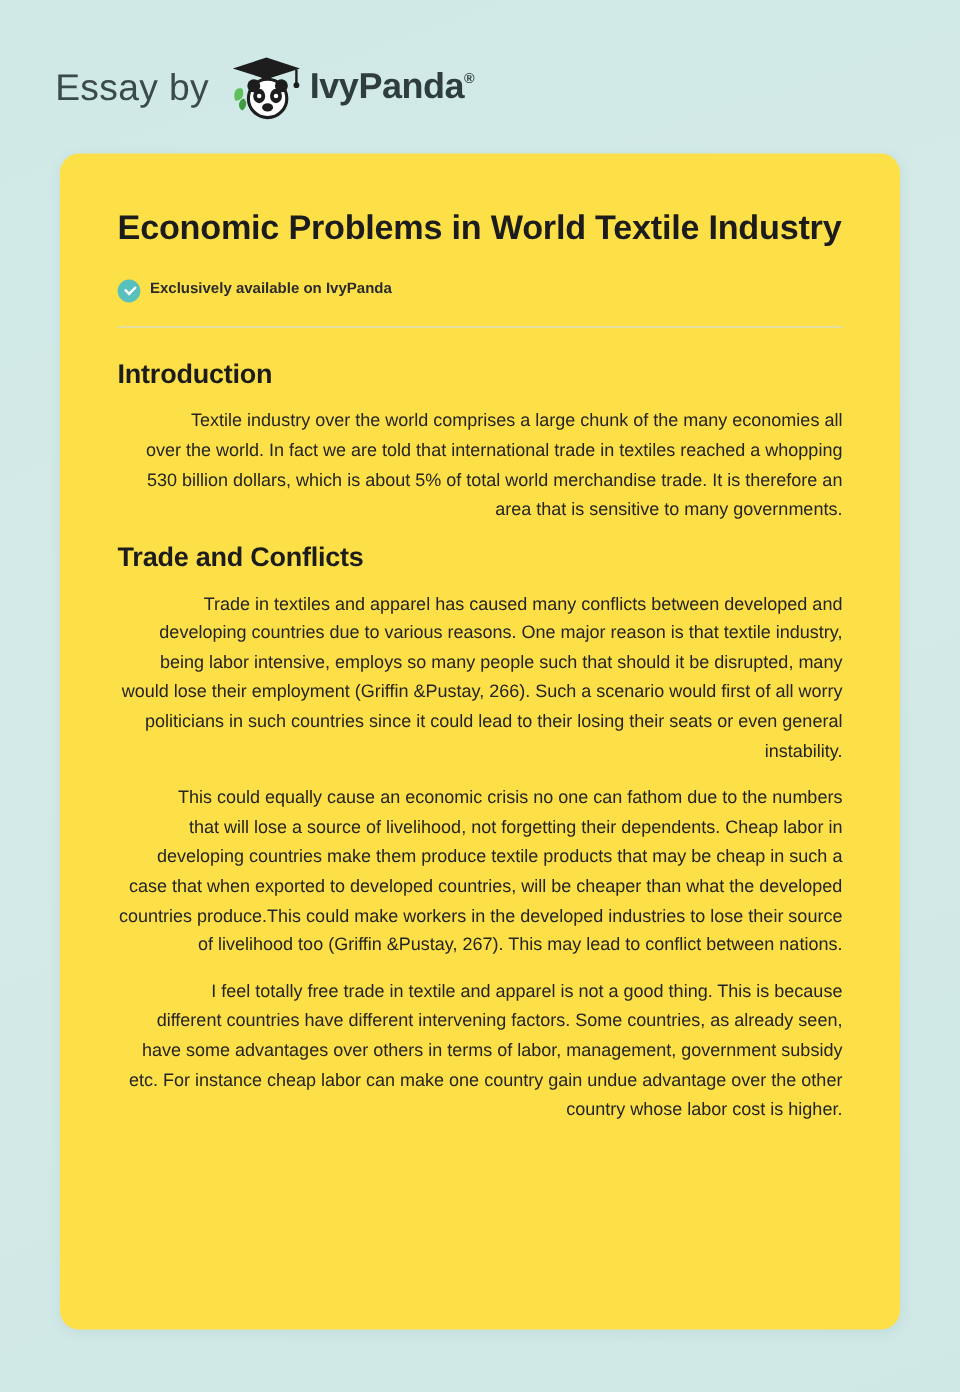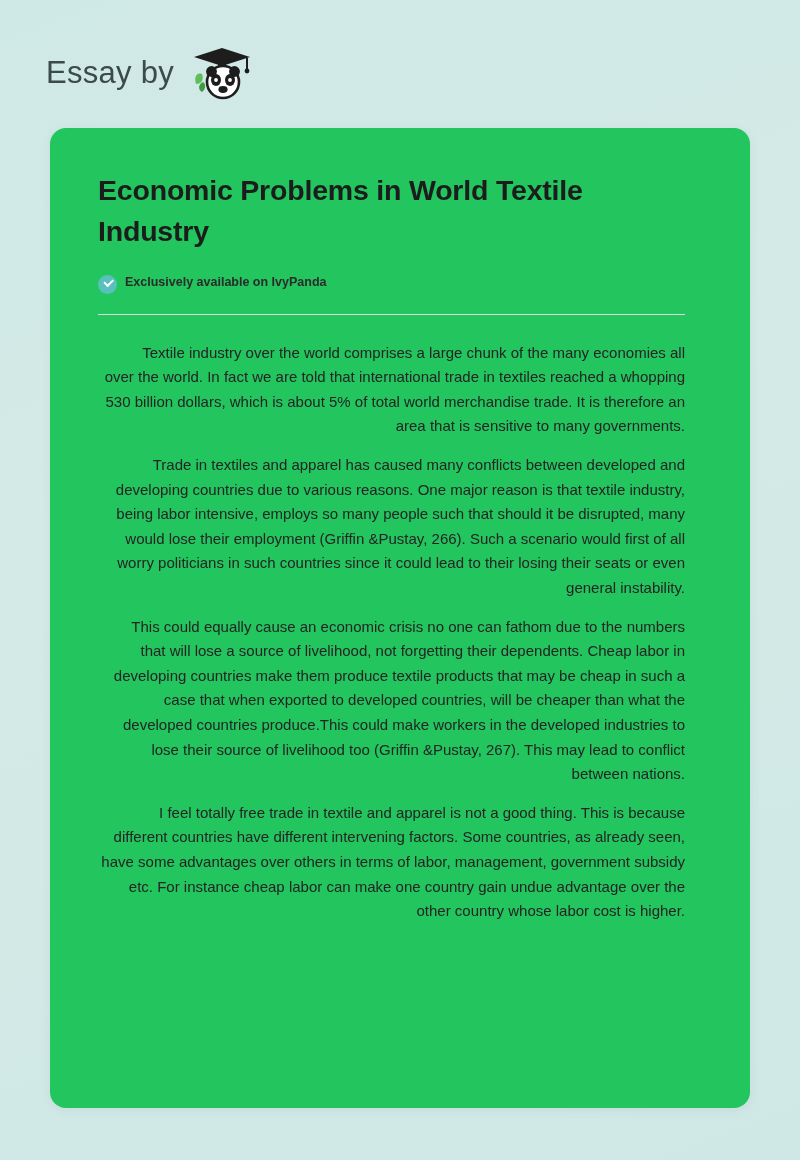--- a/index.html
+++ b/index.html
@@ -55,24 +55,24 @@
   }
   .brand-word sup {
     font-size: 12px;
     font-weight: bold;
     vertical-align: super;
     position: relative;
     top: -2px;
   }
   
   .card {
-    background: #22c55e;
+    background: #fde047;
     margin: 20px 50px 44px 50px;
     border-radius: 16px;
-    padding: 42px 65px 34px 48px;
+    padding: 42px 48px 34px 48px;
     box-shadow: 0 2px 10px rgba(90,120,120,0.10);
     min-height: 980px;
   }
   h1.doc-title {
     font-size: 28.5px;
     line-height: 1.45;
     font-weight: bold;
     color: #1c1c1c;
     margin: 0 0 22px 0;
     letter-spacing: -0.2px;
@@ -150,38 +150,43 @@
           <circle cx="33" cy="38" r="16" fill="#ffffff" stroke="#1d1d1d" stroke-width="2.6"></circle>
           <circle cx="21.5" cy="27.5" r="5.4" fill="#1d1d1d"></circle>
           <circle cx="44.5" cy="27.5" r="5.4" fill="#1d1d1d"></circle>
           <ellipse cx="26" cy="36" rx="5" ry="6" fill="#1d1d1d"></ellipse>
           <ellipse cx="40" cy="36" rx="5" ry="6" fill="#1d1d1d"></ellipse>
           <circle cx="26" cy="36" r="1.9" fill="#ffffff"></circle>
           <circle cx="40" cy="36" r="1.9" fill="#ffffff"></circle>
           <ellipse cx="33" cy="45.5" rx="4.6" ry="3.4" fill="#1d1d1d"></ellipse>
         </svg>
       </span>
+      <span class="brand-word">
+        <span>IvyPanda</span><sup>®</sup>
+      </span>
     </span>
   </div>
 
   <div class="card">
     <h1 class="doc-title">Economic Problems in World Textile Industry</h1>
 
     <div class="exclusive">
       <span class="check-badge"></span>
       <span class="exclusive-text">Exclusively available on IvyPanda</span>
     </div>
 
     <hr class="divider">
 
     <section>
+      <h2 class="section-head">Introduction</h2>
       <p class="para">Textile industry over the world comprises a large chunk of the many economies all over the world. In fact we are told that international trade in textiles reached a whopping 530 billion dollars, which is about 5% of total world merchandise trade. It is therefore an area that is sensitive to many governments.</p>
     </section>
 
     <section>
+      <h2 class="section-head">Trade and Conflicts</h2>
       <p class="para">Trade in textiles and apparel has caused many conflicts between developed and developing countries due to various reasons. One major reason is that textile industry, being labor intensive, employs so many people such that should it be disrupted, many would lose their employment (Griffin &amp;Pustay, 266). Such a scenario would first of all worry politicians in such countries since it could lead to their losing their seats or even general instability.</p>
       <p class="para">This could equally cause an economic crisis no one can fathom due to the numbers that will lose a source of livelihood, not forgetting their dependents. Cheap labor in developing countries make them produce textile products that may be cheap in such a case that when exported to developed countries, will be cheaper than what the developed countries produce.This could make workers in the developed industries to lose their source of livelihood too (Griffin &amp;Pustay, 267). This may lead to conflict between nations.</p>
     </section>
 
     <section>
       <p class="para">I feel totally free trade in textile and apparel is not a good thing. This is because different countries have different intervening factors. Some countries, as already seen, have some advantages over others in terms of labor, management, government subsidy etc. For instance cheap labor can make one country gain undue advantage over the other country whose labor cost is higher.</p>
     </section>
   </div>
 
 </div>

